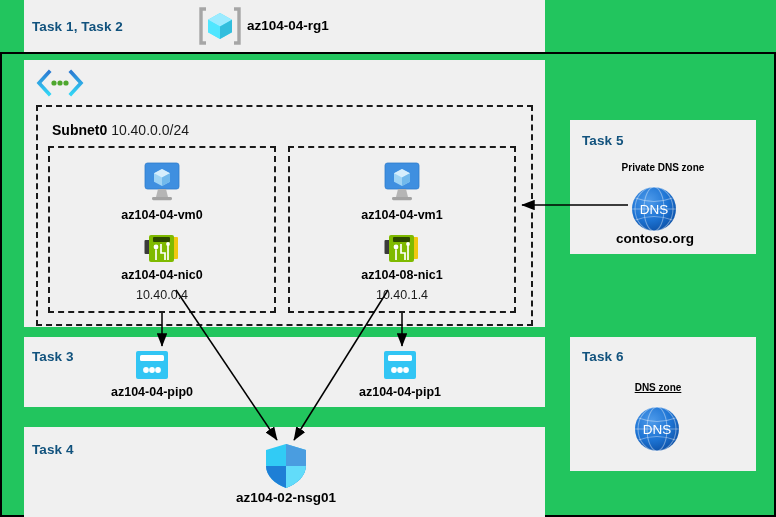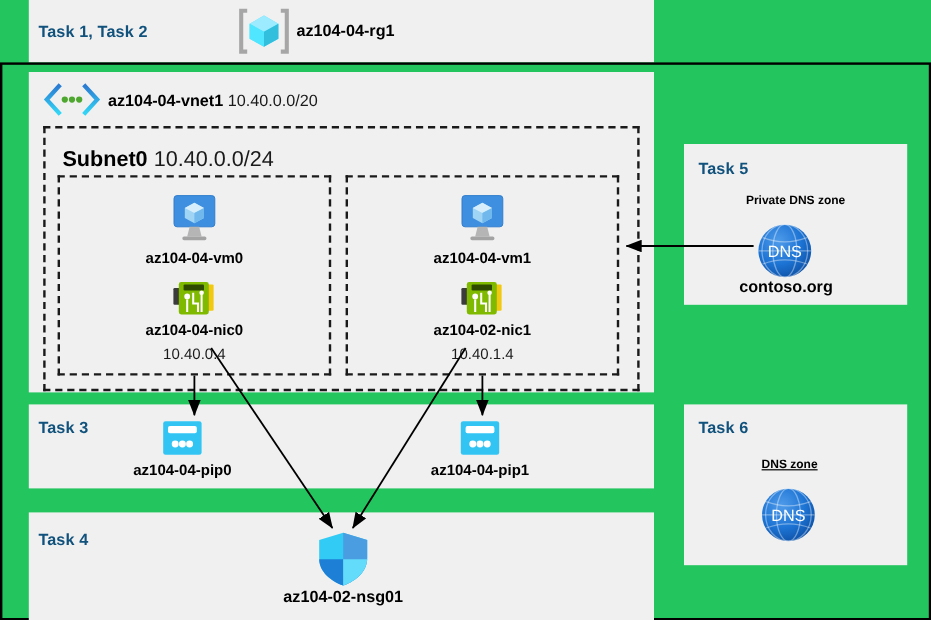--- a/index.html
+++ b/index.html
@@ -48,21 +48,21 @@
     white-space: nowrap;
     font-size: 13.5px;
     color: #000000;
   }
   .res-title .nm { font-weight: bold; }
   .res-title .cidr { font-weight: normal; color: #1a1a1a; }
 
   .subnet-title {
     position: absolute;
     white-space: nowrap;
-    font-size: 18px;
+    font-size: 14px;
   }
   .subnet-title .nm { font-weight: bold; color: #000; }
   .subnet-title .cidr { font-weight: normal; color: #1a1a1a; }
 
   .node-label {
     position: absolute;
     text-align: right;
     font-weight: bold;
     font-size: 12.5px;
     color: #000000;
@@ -130,23 +130,20 @@
           <stop offset="100%" stop-color="#32d4f5"></stop>
         </linearGradient>
       </defs>
       <path d="M13 2 L3 13 L13 24" fill="none" stroke="url(#chevGrad)" stroke-width="3.6" stroke-linecap="square"></path>
       <path d="M35 2 L45 13 L35 24" fill="none" stroke="url(#chevGrad)" stroke-width="3.6" stroke-linecap="square"></path>
       <circle cx="18" cy="13" r="2.6" fill="#4ea72e"></circle>
       <circle cx="24" cy="13" r="2.6" fill="#4ea72e"></circle>
       <circle cx="30" cy="13" r="2.6" fill="#4ea72e"></circle>
     </svg>
   </div>
-  <div class="res-title" style="left:90px; top:76px;">
-    <span class="nm">az104-04-vnet1</span><span>&nbsp;</span><span class="cidr">10.40.0.0/20</span>
-  </div>
 
   <div class="dashed-box" style="left:36px; top:105px; width:497px; height:221px;"></div>
 
   <div class="subnet-title" style="left:52px; top:122px;">
     <span class="nm">Subnet0</span><span>&nbsp;</span><span class="cidr">10.40.0.0/24</span>
   </div>
   <div class="dashed-box" style="left:48px; top:146px; width:228px; height:167px;"></div>
 
   <div class="icon" style="left:141px; top:162px; width:42px; height:40px;">
     <svg width="42" height="40" viewBox="0 0 42 40">
@@ -198,21 +195,21 @@
       <rect x="28" y="4" width="6" height="22" rx="1" fill="#f2c811"></rect>
       <rect x="5" y="2" width="25" height="27" rx="2" fill="#7fba00"></rect>
       <rect x="9" y="4" width="17" height="5" rx="1" fill="#2d4a00"></rect>
       <circle cx="12" cy="14" r="2.4" fill="#ffffff"></circle>
       <path d="M12 16.5 L12 27" stroke="#ffffff" stroke-width="1.7" fill="none"></path>
       <path d="M17 11 L17 20 L21 20 L21 27" stroke="#ffffff" stroke-width="1.7" fill="none"></path>
       <path d="M24 12 L24 27" stroke="#ffffff" stroke-width="1.7" fill="none"></path>
       <circle cx="24" cy="11" r="1.9" fill="#ffffff"></circle>
     </svg>
   </div>
-  <div class="node-label" style="left:402px; top:268px;">az104-02-nic1</div>
+  <div class="node-label" style="left:402px; top:268px;">az104-08-nic1</div>
   <div class="node-sub" style="left:402px; top:288px;">10.40.1.4</div>
 
   <div class="panel" style="left:24px; top:337px; width:521px; height:70px;"></div>
   <div class="task-label" style="left:32px; top:349px;">Task 3</div>
 
   <div class="icon" style="left:135px; top:350px; width:34px; height:30px;">
     <svg width="34" height="30" viewBox="0 0 34 30">
       <rect x="1" y="1" width="32" height="28" rx="2" fill="#32c5f4"></rect>
       <rect x="5" y="5" width="24" height="6" rx="1.6" fill="#ffffff"></rect>
       <circle cx="11" cy="20" r="2.9" fill="#ffffff"></circle>

